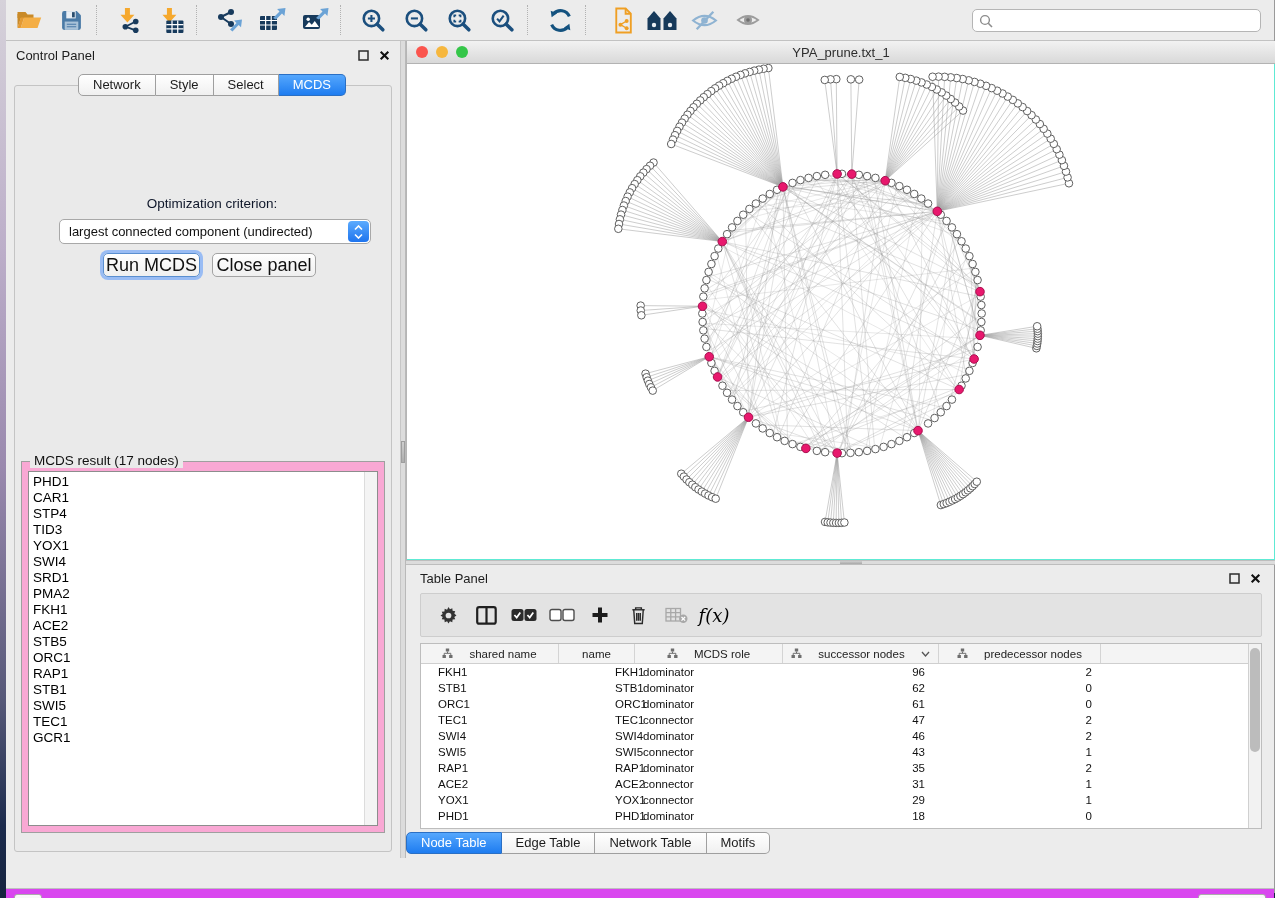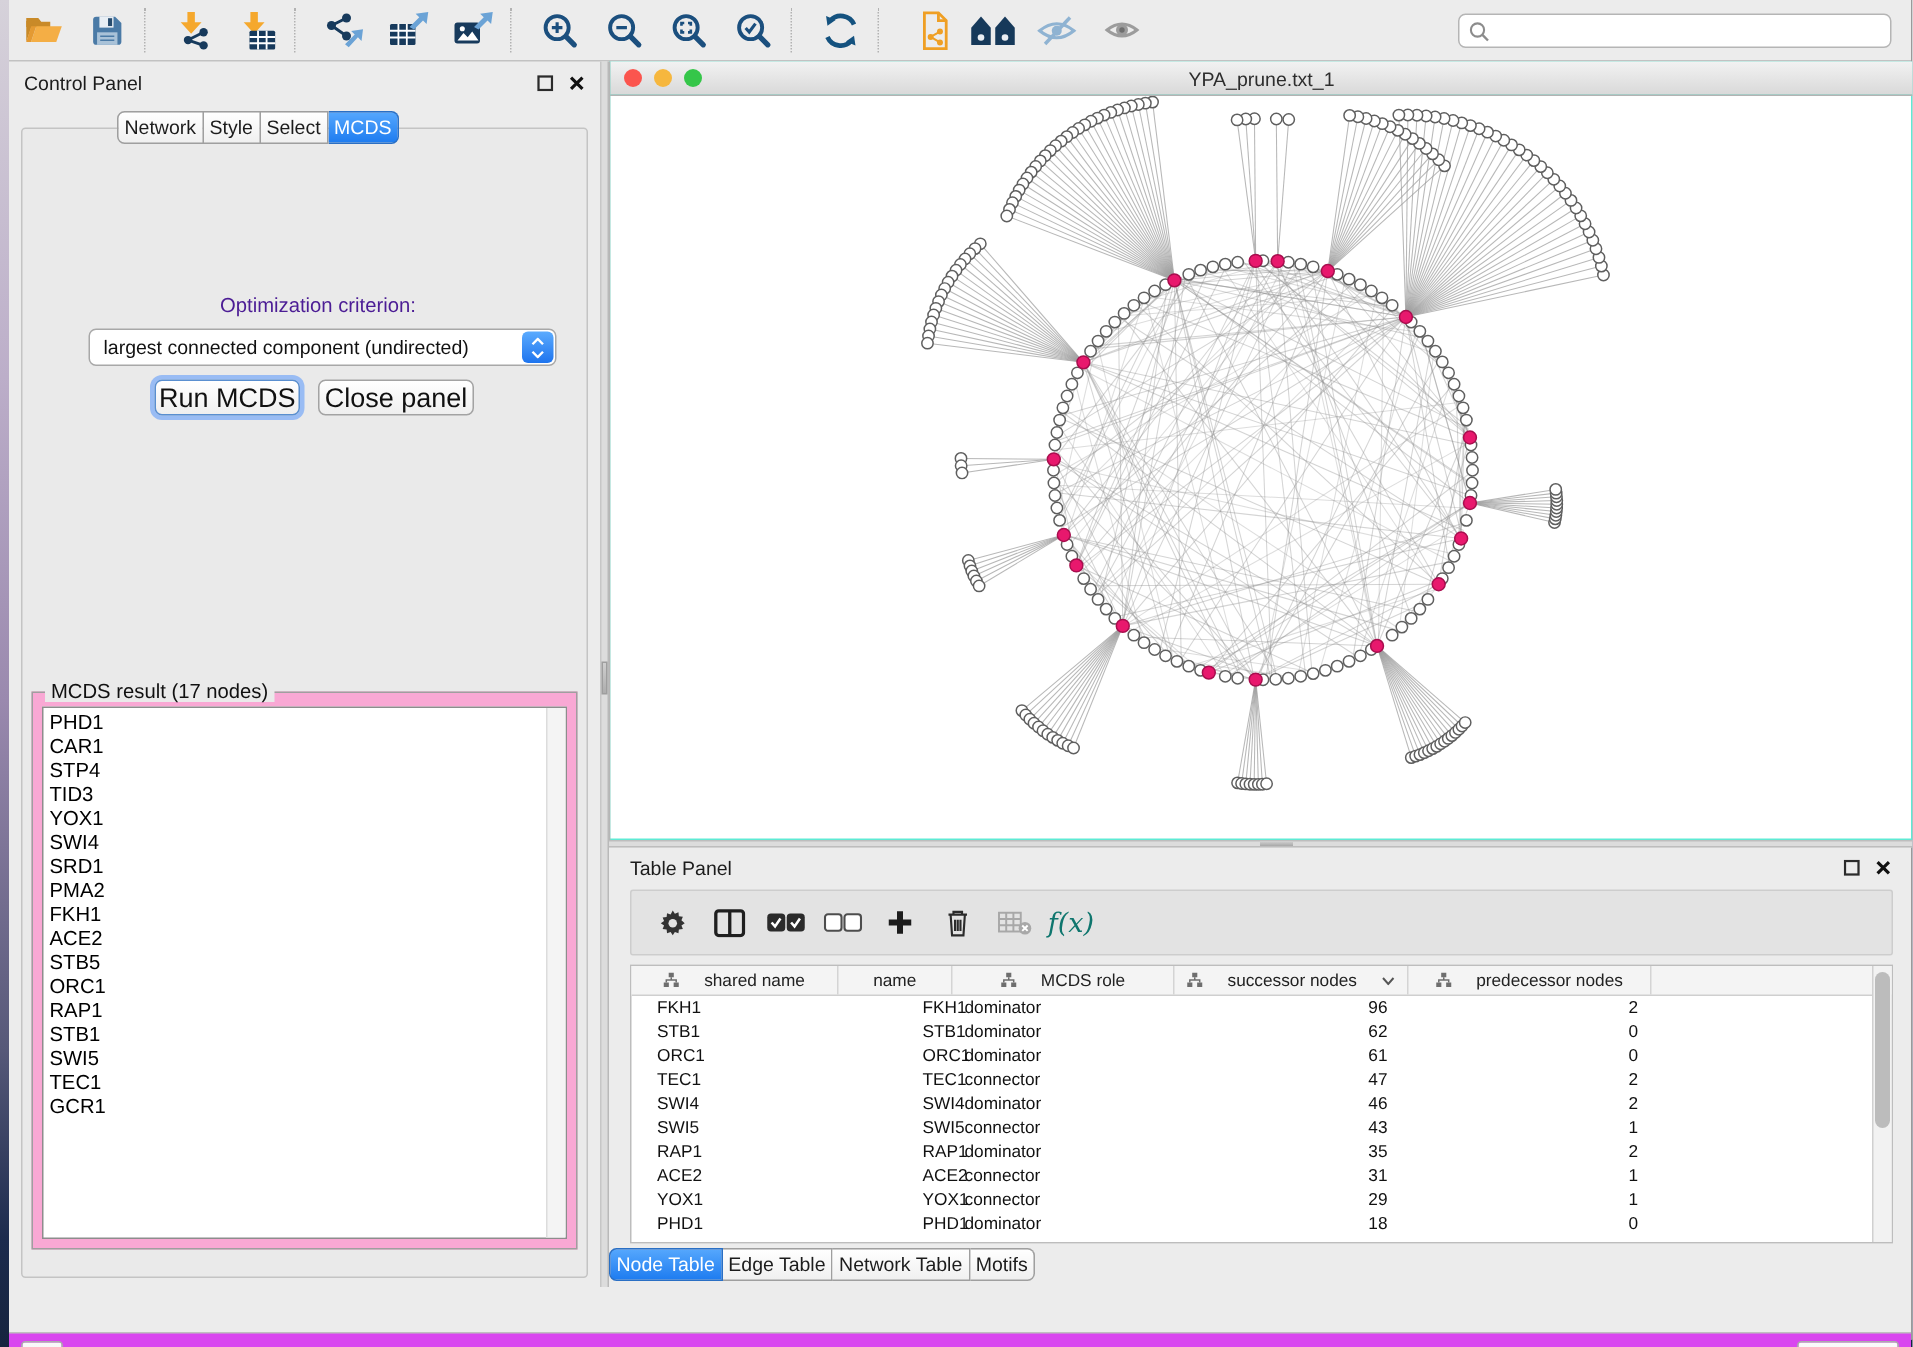--- a/index.html
+++ b/index.html
@@ -11,25 +11,25 @@
   .toolbar{position:absolute;left:0;top:0;width:100%;height:41px;background:#ececec;border-bottom:1px solid #c2c2c2;display:flex;align-items:center}
   .tbtn{width:34px;height:32px;display:flex;align-items:center;justify-content:center;flex:0 0 auto}
   .tsep{width:10px;height:30px;border-left:1px dotted #b2b2b2;margin:0 6px 0 8px;flex:0 0 auto}
   .searchbox{position:absolute;right:13px;top:9px;width:289px;height:23px;background:#fff;border:1px solid #b5b5b5;border-radius:5px;display:flex;align-items:center;padding-left:6px}
   .searchbox input{border:none;outline:none;flex:1;font-size:12px;background:transparent;margin-left:4px}
   
   .cp-header{position:absolute;left:0;top:41px;width:394px;height:29px;display:flex;align-items:center;padding:0 10px;font-size:13px;color:#1c1c1c}
   .winicons{margin-left:auto;display:flex;gap:10px;align-items:center}
   .cp-body{position:absolute;left:8px;top:85px;width:378px;height:767px;background:#eaeaea;border:1px solid #c4c4c4;border-radius:3px}
   .seg-tabs{position:absolute;left:72px;top:74px;display:flex;z-index:3}
-  .seg{height:22px;line-height:20px;padding:0 4px;font-size:13px;color:#1c1c1c;background:linear-gradient(#ffffff,#f0f0f0);border:1px solid #9f9f9f;border-left:none;cursor:default}
+  .seg{height:22px;line-height:20px;padding:0 14px;font-size:13px;color:#1c1c1c;background:linear-gradient(#ffffff,#f0f0f0);border:1px solid #9f9f9f;border-left:none;cursor:default}
   .seg:first-child{border-left:1px solid #9f9f9f;border-radius:5px 0 0 5px}
   .seg:last-child{border-radius:0 5px 5px 0}
   .seg.active{background:linear-gradient(#55a7fd,#1e7cf0);color:#fff;border-color:#2a6fc4}
-  .optlabel{position:absolute;left:0;top:110px;width:394px;text-align:center;font-size:13.5px;color:#4c1d95}
+  .optlabel{position:absolute;left:0;top:110px;width:394px;text-align:center;font-size:13.5px;color:#0f172a}
   .select{position:absolute;left:44px;top:133px;width:312px;height:25px;background:#fff;border:1px solid #a8a8a8;border-radius:5px;font-size:13px;color:#111;display:flex;align-items:center;padding-left:9px}
   .stepper{position:absolute;right:1px;top:1px;width:21px;height:21px;border-radius:4px;background:linear-gradient(#5babfe,#1e74ee);display:flex;flex-direction:column;align-items:center;justify-content:center;gap:2px}
   .btn{position:absolute;height:24px;background:linear-gradient(#ffffff,#efefef);border:1px solid #a3a3a3;border-radius:5px;font-size:18px;color:#111;text-align:center;line-height:22px}
   .btn.focusring{box-shadow:0 0 0 3px rgba(86,149,251,.55);border-color:#5a8fd0}
   
   .groupbox{position:absolute;left:8px;top:460px;width:372px;height:377px;border:1px solid #9f9f9f;background:#f9a8d4}
   .legend{position:absolute;left:8px;top:-9px;background:#eaeaea;padding:0 4px;font-size:13.5px;color:#111}
   .listbox{position:absolute;left:6px;top:9px;right:6px;bottom:6px;background:#fff;border:1px solid #8d8d8d}
   .mcds-item{font-size:13.5px;line-height:16px;padding-left:4px;color:#000}
   .list-scroll{position:absolute;right:0;top:0;bottom:0;width:13px;background:#f4f4f4;border-left:1px solid #dcdcdc}
@@ -969,21 +969,21 @@
     </div>
     <div class="tpbtn">
       <svg width="23" height="17" viewBox="0 0 23 17">
           <rect x="1" y="1.5" width="14.5" height="12.5" fill="none" stroke="#a8a8a8" stroke-width="1.3"></rect>
           <path d="M1 5.6h14.5M1 9.8h14.5M5.8 1.5v12.5M10.6 1.5v12.5" stroke="#a8a8a8" stroke-width="1.3"></path>
           <circle cx="18.3" cy="11.8" r="4.2" fill="#a8a8a8"></circle>
           <path d="M16.5 10l3.6 3.6M20.1 10l-3.6 3.6" stroke="#fff" stroke-width="1.3"></path>
         </svg>
     </div>
     <div class="tpbtn">
-      <span style="font-family:'DejaVu Serif','Liberation Serif',serif;font-style:italic;font-size:18px;color:#0f766e">f(x)</span>
+      <span style="font-family:'DejaVu Serif','Liberation Serif',serif;font-style:italic;font-size:18px;color:#000000">f(x)</span>
     </div>
   </div>
 
   <div class="tableframe">
     <div class="thead">
       <div class="hcell h0">
         <svg width="11" height="11" viewBox="0 0 11 11">
             <rect x="3.8" y="0.5" width="3.4" height="3" fill="#6e6e6e"></rect>
             <rect x="0.5" y="7" width="3.4" height="3" fill="#6e6e6e"></rect>
             <rect x="7.1" y="7" width="3.4" height="3" fill="#6e6e6e"></rect>

